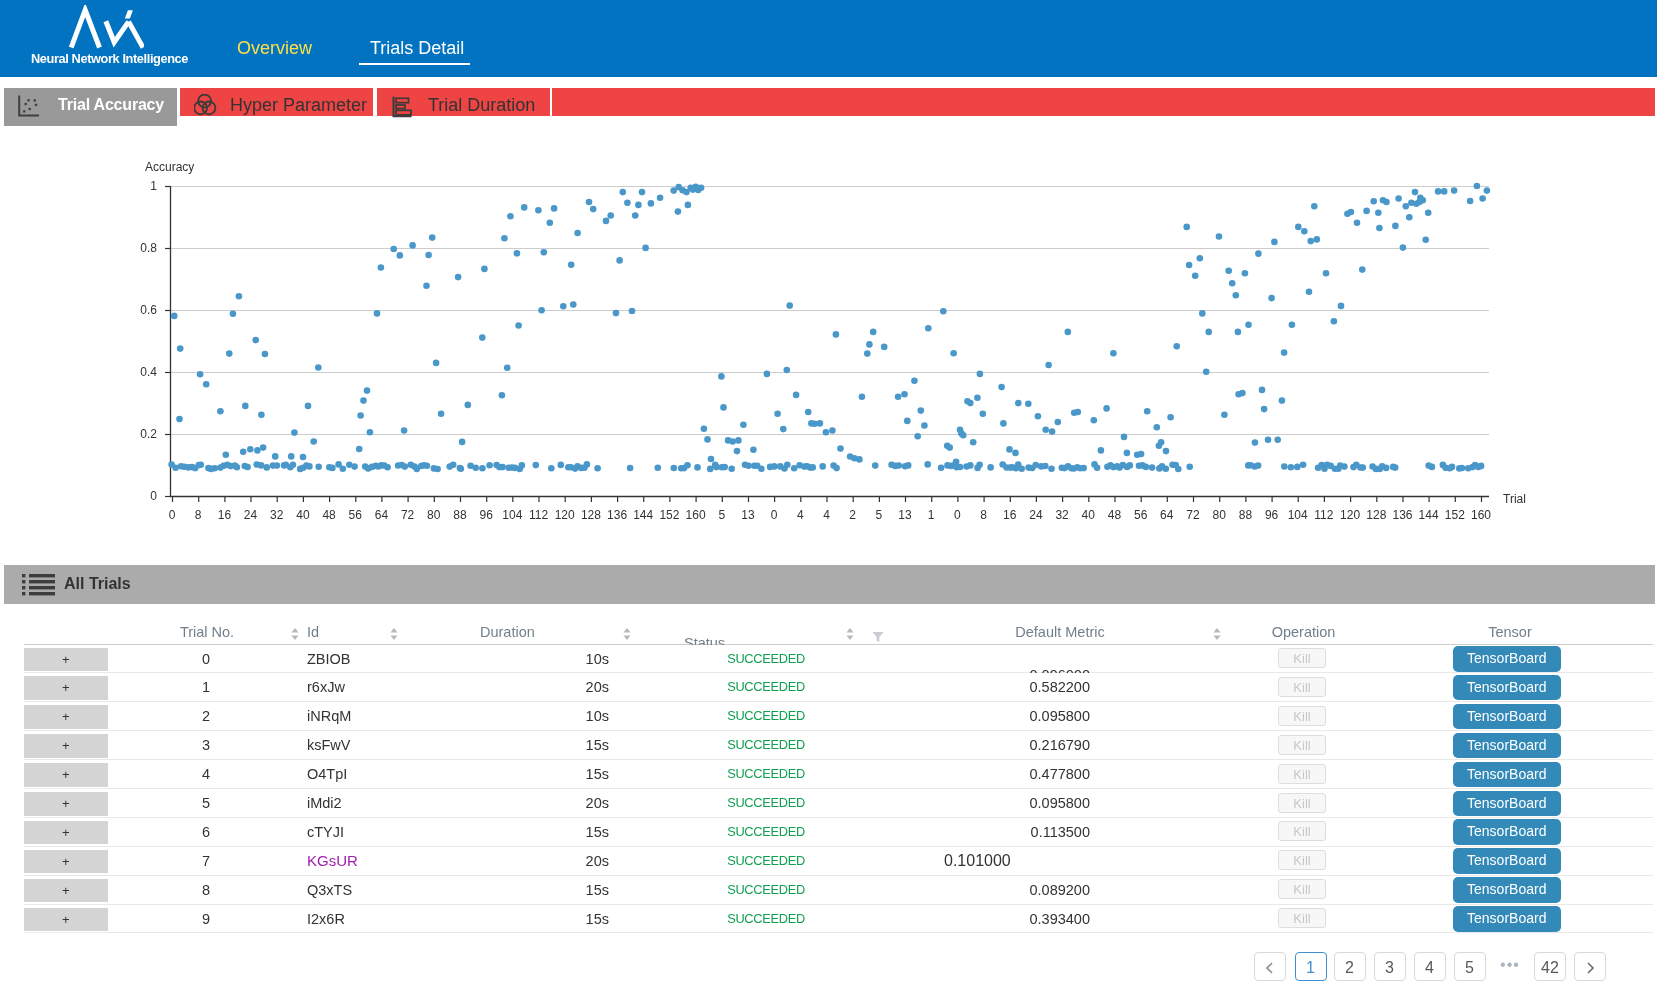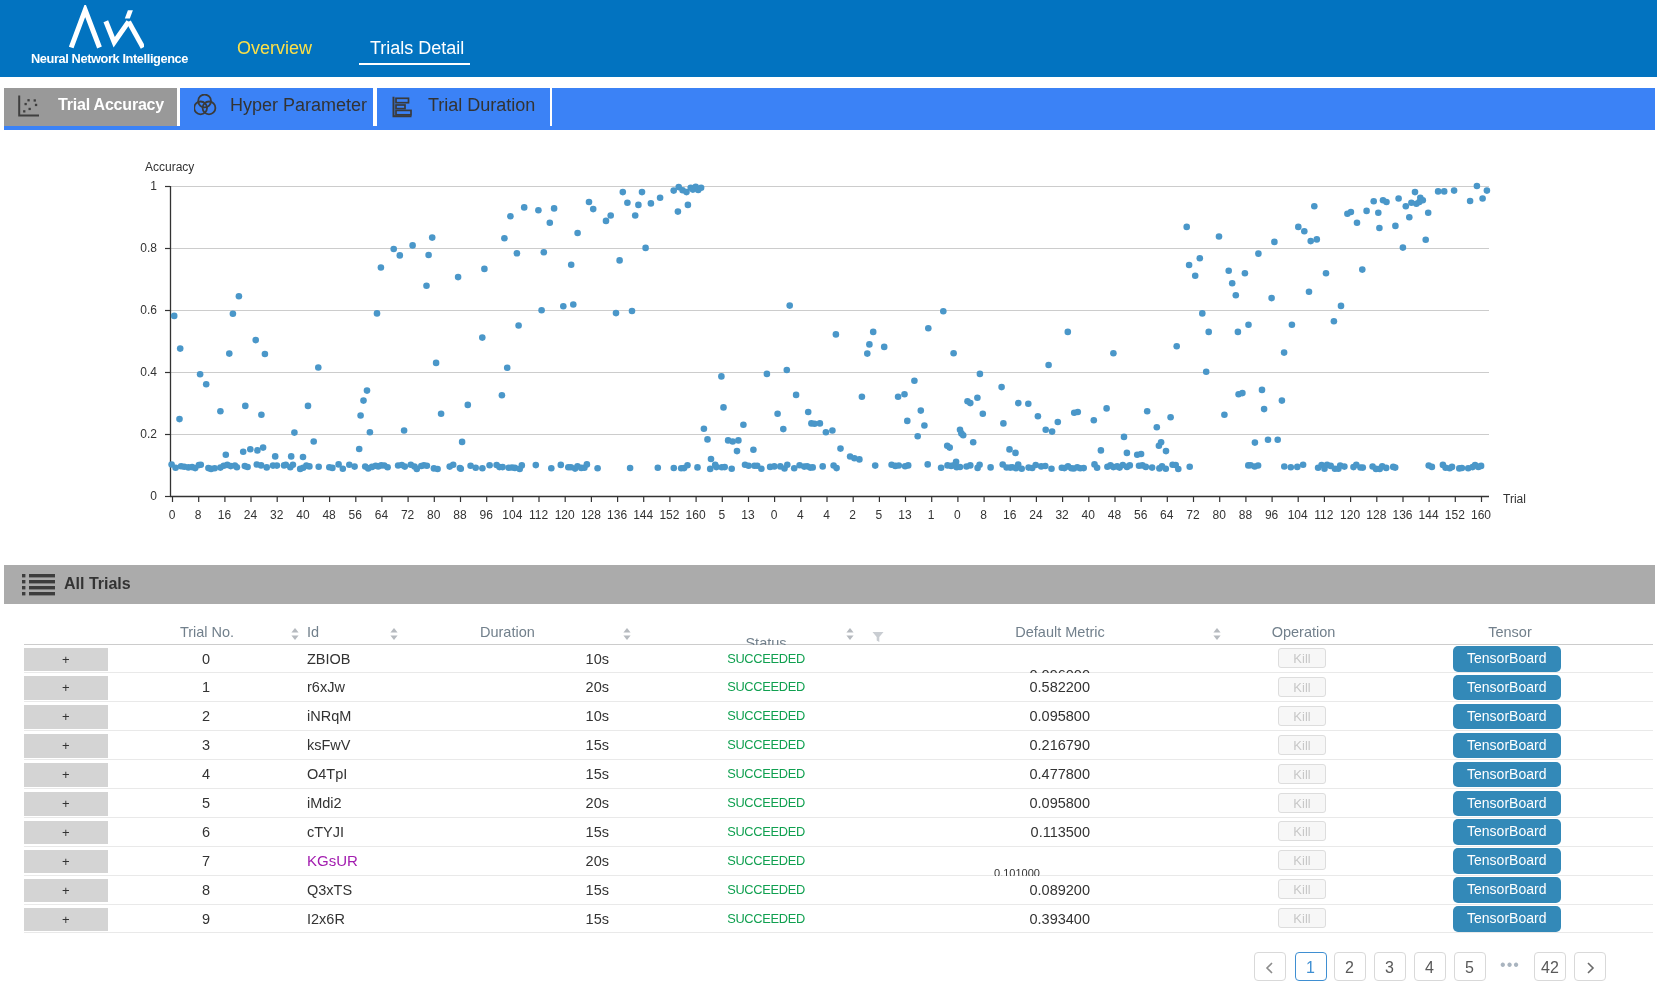--- a/index.html
+++ b/index.html
@@ -11,21 +11,21 @@
         <path d="M39.8 16.2 L48.2 37.2 L62.6 16.6"></path>
         <path d="M62.6 16.6 L77.0 42.5"></path>
       </g>
       <path d="M58.8 13.6 L61.9 5.3 L66.9 5.3 L63.8 13.6 Z" fill="#fff"></path>
     </svg>
 <div style="position:absolute;left:31px;top:51px;font-size:12.8px;font-weight:bold;color:#fff;letter-spacing:-0.4px">Neural Network Intelligence</div>
 <div style="position:absolute;left:237px;top:38px;font-size:18px;color:#fde047">Overview</div>
 <div style="position:absolute;left:370px;top:38px;font-size:18px;color:#fff">Trials Detail</div>
 <div style="position:absolute;left:358.5px;top:63px;width:111px;height:2px;background:#fff"></div>
 </div>
-<div style="position:absolute;left:4px;top:88px;width:1651px;height:42px;background:#3b82f6">
+<div style="position:absolute;left:4px;top:88px;width:1651px;height:28px;background:#ef4444">
 <div style="position:absolute;left:0;top:0;width:173px;height:37.5px;background:#999"></div>
 <div style="position:absolute;left:14px;top:7px;"><svg width="22" height="22" viewBox="0 0 22 22">
         <path d="M1.2 0.5 V20.6 H21" stroke="#3f3f3f" stroke-width="2" fill="none"></path>
         <g fill="#3f3f3f">
           <rect x="9.4" y="4.1" width="2.3" height="2.3"></rect>
           <rect x="15.6" y="4.3" width="2.3" height="2.3"></rect>
           <rect x="6.5" y="7.9" width="2.3" height="2.3"></rect>
           <rect x="16.9" y="8.8" width="2.3" height="2.3"></rect>
           <rect x="10.5" y="12.8" width="2.3" height="2.3"></rect>
           <rect x="5.1" y="15.2" width="2.3" height="2.3"></rect>
@@ -662,21 +662,21 @@
 <div style="position:absolute;left:307px;top:624px;font-size:14.5px;color:#72808c">Id</div>
 <div style="position:absolute;left:389px;top:624px;"><svg width="10" height="14" viewBox="0 0 10 14" style="vertical-align:middle">
       <path d="M5 1 L8.6 5.4 L1.4 5.4 Z" fill="#b6babf"></path>
       <path d="M5 13 L8.6 8.6 L1.4 8.6 Z" fill="#b6babf"></path>
     </svg></div>
 <div style="position:absolute;left:480px;top:624px;width:85px;text-align:left;font-size:14.5px;color:#72808c">Duration</div>
 <div style="position:absolute;left:622px;top:624px;"><svg width="10" height="14" viewBox="0 0 10 14" style="vertical-align:middle">
       <path d="M5 1 L8.6 5.4 L1.4 5.4 Z" fill="#b6babf"></path>
       <path d="M5 13 L8.6 8.6 L1.4 8.6 Z" fill="#b6babf"></path>
     </svg></div>
-<div style="position:absolute;left:684px;top:635px;width:164px;text-align:center;font-size:14.5px;color:#72808c">Status</div>
+<div style="position:absolute;left:684px;top:635px;width:164px;font-size:14.5px;color:#72808c">Status</div>
 <div style="position:absolute;left:845px;top:624px;"><svg width="10" height="14" viewBox="0 0 10 14" style="vertical-align:middle">
       <path d="M5 1 L8.6 5.4 L1.4 5.4 Z" fill="#b6babf"></path>
       <path d="M5 13 L8.6 8.6 L1.4 8.6 Z" fill="#b6babf"></path>
     </svg></div>
 <div style="position:absolute;left:872px;top:627px;"><svg width="12" height="12" viewBox="0 0 12 12" style="vertical-align:middle">
       <path d="M0.5 1 H11.5 L7.3 6 V11 L4.7 9.5 V6 Z" fill="#c9cdd2"></path>
     </svg></div>
 <div style="position:absolute;left:985px;top:624px;width:150px;text-align:center;font-size:14.5px;color:#72808c">Default Metric</div>
 <div style="position:absolute;left:1212px;top:624px;"><svg width="10" height="14" viewBox="0 0 10 14" style="vertical-align:middle">
       <path d="M5 1 L8.6 5.4 L1.4 5.4 Z" fill="#b6babf"></path>
@@ -754,21 +754,21 @@
 <div style="position:absolute;left:920px;top:0;width:146px;text-align:right;line-height:28.9px;font-size:14.5px;color:#333">0.113500</div>
 <div style="position:absolute;left:1254px;top:3.5px;width:48px;height:20px;background:#f7f7f7;border:1px solid #ddd;border-radius:3px;text-align:center;line-height:20px;font-size:13px;color:#c8c8c8">Kill</div>
 <div style="position:absolute;left:1429px;top:1.5px;width:107.5px;height:25.5px;background:#3389b8;border-radius:5px;text-align:center;line-height:25.5px;font-size:14px;color:#fff">TensorBoard</div>
 </div>
 <div style="position:absolute;left:24px;top:846.8px;width:1629px;height:28.9px;border-bottom:1px solid #e9e9e9;background:#fff">
 <div style="position:absolute;left:0;top:3px;width:83.5px;height:23.5px;background:#d4d4d4;text-align:center;line-height:23.5px;font-size:13px;color:#333">+</div>
 <div style="position:absolute;left:158px;top:0;width:48px;text-align:center;line-height:28.9px;font-size:14.5px;color:#333">7</div>
 <div style="position:absolute;left:283px;top:0;line-height:28.9px;font-size:15px;color:#a21caf">KGsUR</div>
 <div style="position:absolute;left:500px;top:0;width:85px;text-align:right;line-height:28.9px;font-size:14.5px;color:#333">20s</div>
 <div style="position:absolute;left:636px;top:0;width:212px;text-align:center;line-height:28.9px;font-size:12.8px;letter-spacing:-0.3px;color:#10a050">SUCCEEDED</div>
-<div style="position:absolute;left:920px;top:12px;width:146px;text-align:center;line-height:28.9px;font-size:11px;color:#333">0.101000</div>
+<div style="position:absolute;left:920px;top:0;width:146px;text-align:left;line-height:28.9px;font-size:16px;color:#333">0.101000</div>
 <div style="position:absolute;left:1254px;top:3.5px;width:48px;height:20px;background:#f7f7f7;border:1px solid #ddd;border-radius:3px;text-align:center;line-height:20px;font-size:13px;color:#c8c8c8">Kill</div>
 <div style="position:absolute;left:1429px;top:1.5px;width:107.5px;height:25.5px;background:#3389b8;border-radius:5px;text-align:center;line-height:25.5px;font-size:14px;color:#fff">TensorBoard</div>
 </div>
 <div style="position:absolute;left:24px;top:875.7px;width:1629px;height:28.9px;border-bottom:1px solid #e9e9e9;background:#fff">
 <div style="position:absolute;left:0;top:3px;width:83.5px;height:23.5px;background:#d4d4d4;text-align:center;line-height:23.5px;font-size:13px;color:#333">+</div>
 <div style="position:absolute;left:158px;top:0;width:48px;text-align:center;line-height:28.9px;font-size:14.5px;color:#333">8</div>
 <div style="position:absolute;left:283px;top:0;line-height:28.9px;font-size:14.5px;color:#333">Q3xTS</div>
 <div style="position:absolute;left:500px;top:0;width:85px;text-align:right;line-height:28.9px;font-size:14.5px;color:#333">15s</div>
 <div style="position:absolute;left:636px;top:0;width:212px;text-align:center;line-height:28.9px;font-size:12.8px;letter-spacing:-0.3px;color:#10a050">SUCCEEDED</div>
 <div style="position:absolute;left:920px;top:0;width:146px;text-align:right;line-height:28.9px;font-size:14.5px;color:#333">0.089200</div>

